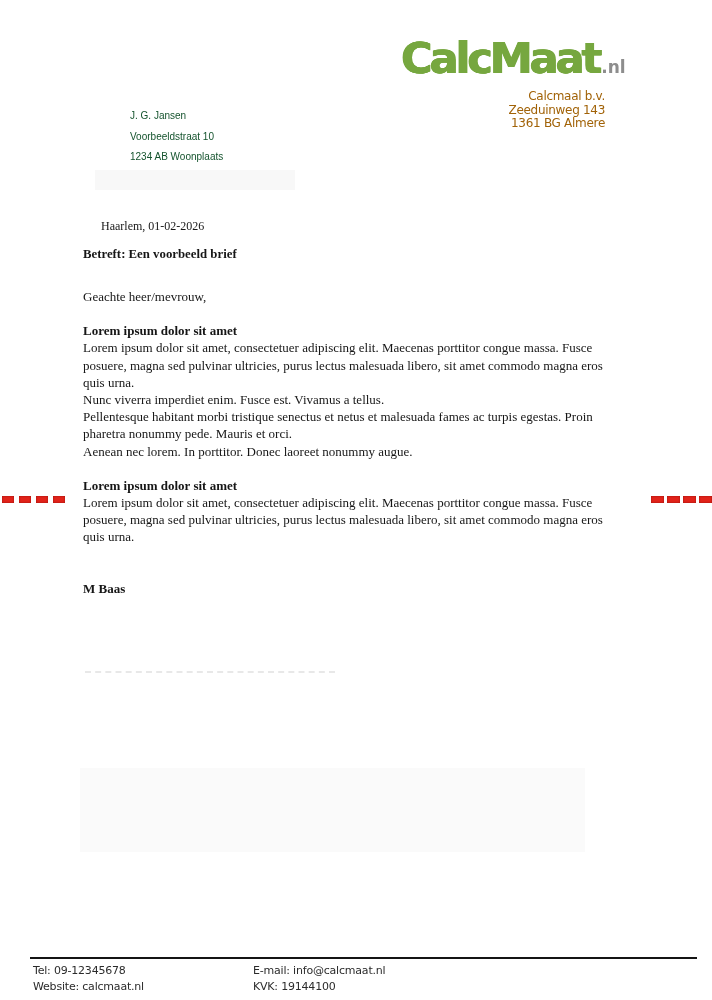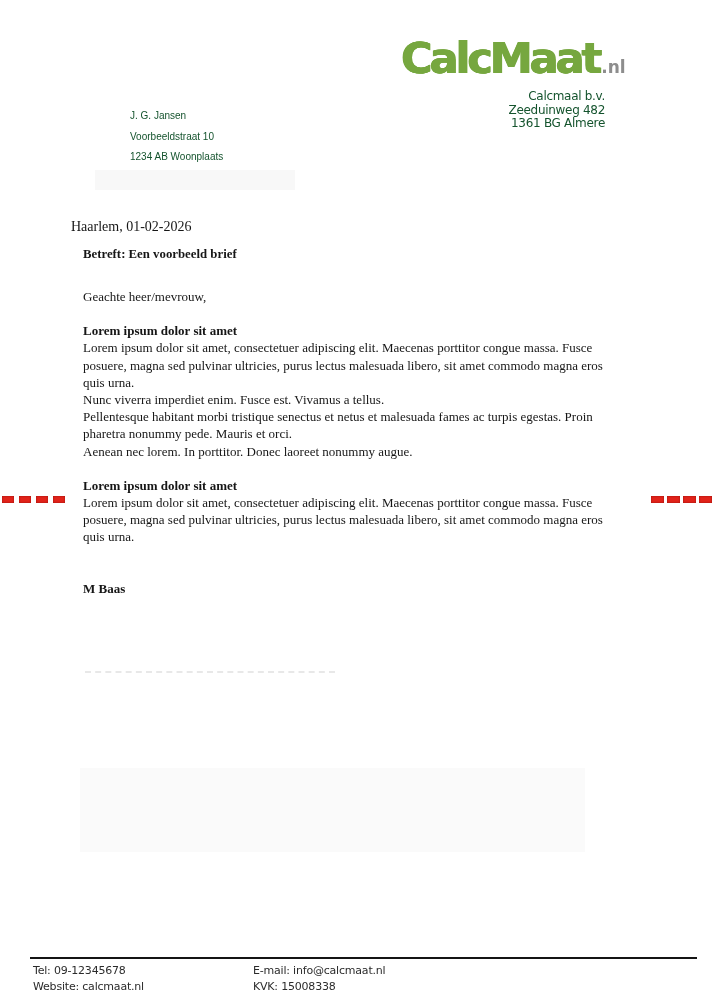--- a/index.html
+++ b/index.html
@@ -37,40 +37,40 @@
   }
   .company-address {
     position: absolute;
     top: 90px;
     right: 107px;
     text-align: right;
     font-family: "DejaVu Sans", sans-serif;
     font-size: 12px;
     line-height: 13.5px;
     letter-spacing: -0.3px;
-    color: #14532d;
+    color: #a16207;
   }
 
   
   .recipient {
     position: absolute;
     top: 106px;
     left: 130px;
     font-family: "Liberation Sans", sans-serif;
     font-size: 10px;
     line-height: 20.5px;
     color: #14532d;
   }
 
   
   .date-line {
     position: absolute;
     top: 219px;
-    left: 71px;
-    font-size: 14px;
+    left: 101px;
+    font-size: 12px;
     text-align: center;
   }
   .subject-line {
     position: absolute;
     top: 247px;
     left: 83px;
     font-size: 12.8px;
     font-weight: bold;
   }
 
@@ -142,21 +142,21 @@
 <body>
 
 <div class="page">
 
   <div class="logo">
     <span class="logo-main">CalcMaat</span><span class="logo-suffix">.nl</span>
   </div>
 
   <div class="company-address">
     <div>Calcmaal b.v.</div>
-    <div>Zeeduinweg 482</div>
+    <div>Zeeduinweg 143</div>
     <div>1361 BG Almere</div>
   </div>
 
   <div class="recipient">
     <div>J. G. Jansen</div>
     <div>Voorbeeldstraat 10</div>
     <div>1234 AB Woonplaats</div>
   </div>
 
   <div class="date-line">Haarlem, 01-02-2026</div>
@@ -197,16 +197,16 @@
   <div class="artifact artifact-2"></div>
   <div class="artifact artifact-3"></div>
 
   <div class="footer-rule"></div>
   <div class="footer-col c1">
     <div>Tel: 09-12345678</div>
     <div>Website: calcmaat.nl</div>
   </div>
   <div class="footer-col c2">
     <div>E-mail: info@calcmaat.nl</div>
-    <div>KVK: 15008338</div>
+    <div>KVK: 19144100</div>
   </div>
 
 </div>
 
 </body></html>

